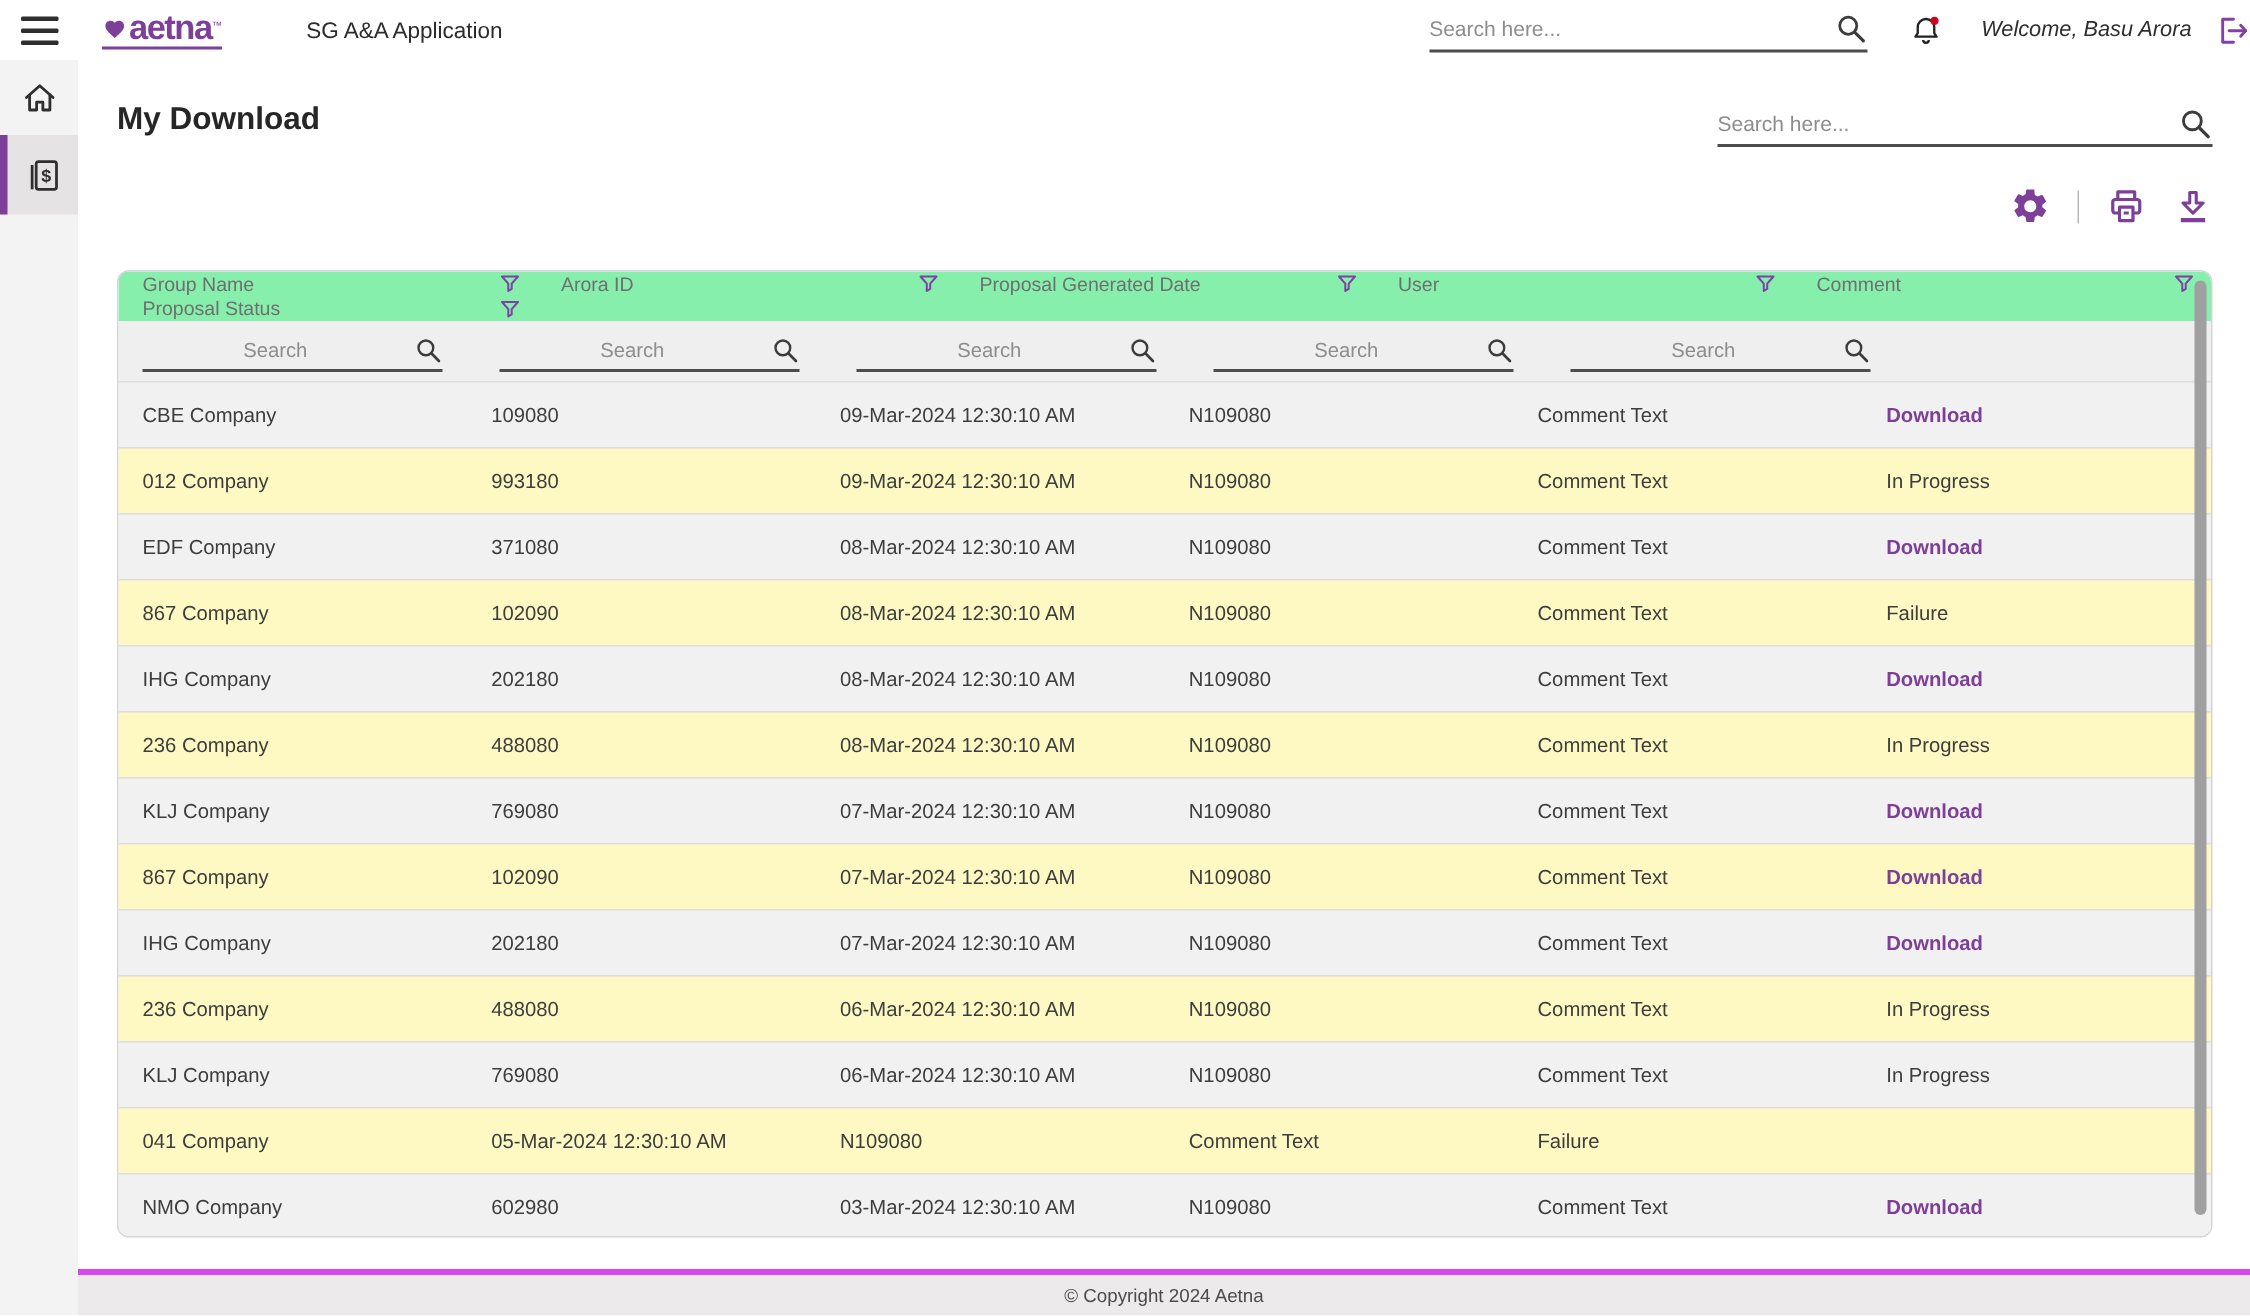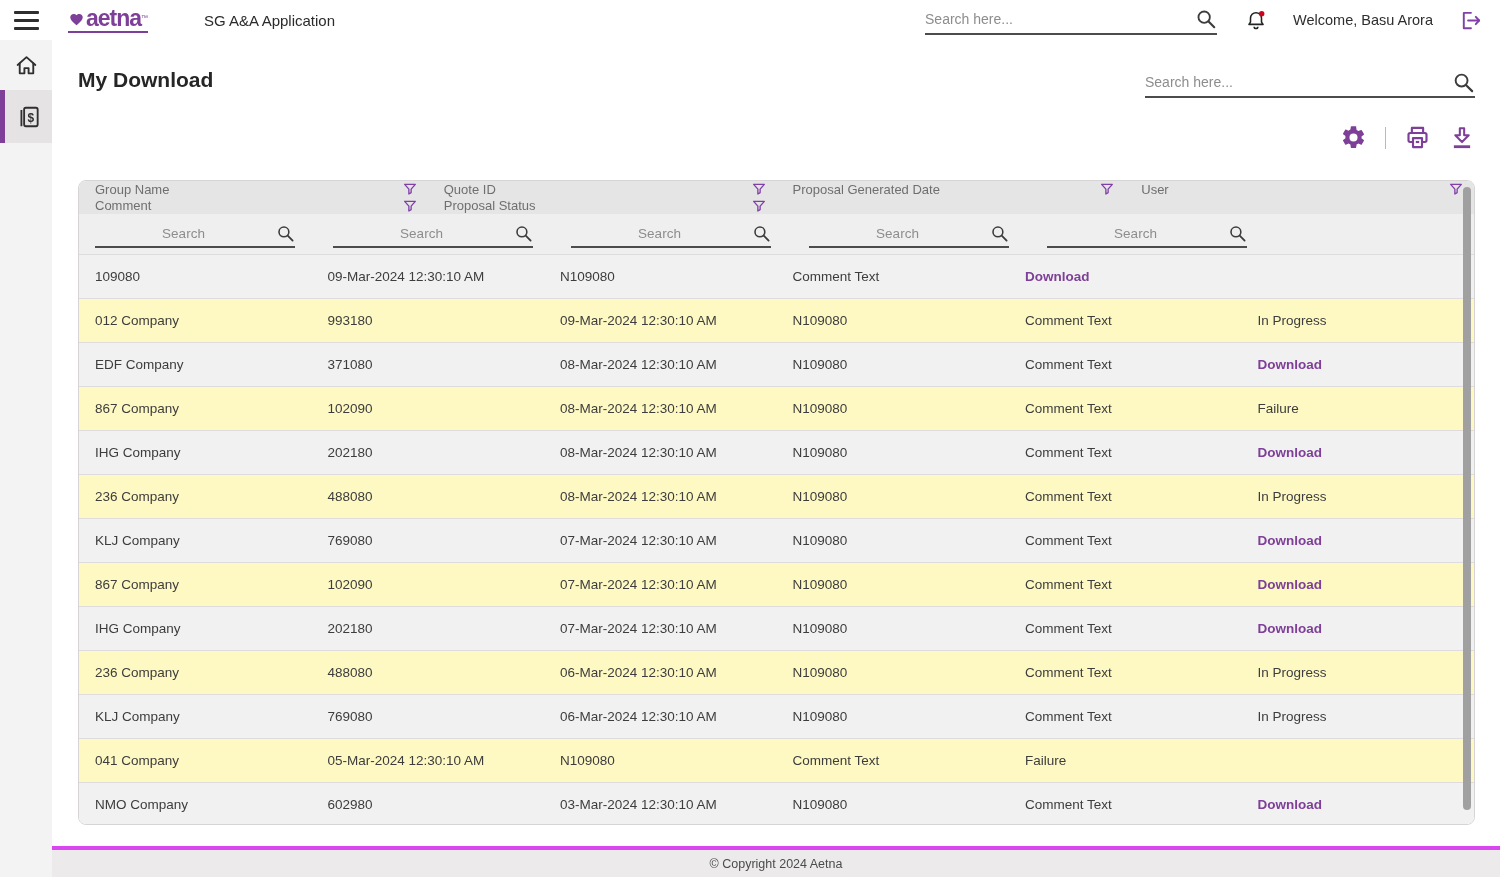--- a/index.html
+++ b/index.html
@@ -5,42 +5,42 @@
   * { margin:0; padding:0; box-sizing:border-box; }
   html,body { width:1500px; height:877px; }
   body {
     position:relative; overflow:hidden; background:#fff;
     font-family:"Liberation Sans", sans-serif; color:#333;
   }
 
   
   .topbar {
     position:absolute; top:0; left:0; right:0; height:40px;
-    display:flex; align-items:center; background:#fff; padding-right:18px; z-index:5;
+    display:flex; align-items:center; background:#fff; z-index:5;
   }
   .hamburger-zone { width:52px; flex:none; display:flex; justify-content:center; align-items:center; cursor:pointer; }
   .hamburger { display:flex; flex-direction:column; gap:5px; }
   .hamburger span { display:block; width:25px; height:3px; background:#2e2e2e; border-radius:1px; }
   .logo { display:flex; align-items:flex-end; margin-left:16px; border-bottom:2px solid #7D3F98; padding-bottom:1px; cursor:pointer; }
   .logo svg { margin-right:1px; margin-bottom:3px; }
   .logo-text { font-size:23px; font-weight:bold; color:#7D3F98; letter-spacing:-1px; line-height:1; }
   .logo-tm { font-size:7px; color:#7D3F98; margin-bottom:9px; }
   .app-title { margin-left:56px; font-size:15px; color:#2b2b2b; }
   .topbar-spacer { flex:1; }
 
   .search-box { display:flex; align-items:center; border-bottom:2px solid #4c4c4c; height:30px; }
   .search-box input {
     flex:1; border:0; outline:0; background:transparent;
     font-size:14px; color:#333; font-family:"Liberation Sans", sans-serif;
   }
   .search-box input::placeholder { color:#8d8d8d; }
   .hdr-search { width:292px; margin-right:28px; }
 
   .bell-wrap { position:relative; margin-right:26px; cursor:pointer; display:flex; }
-  .welcome { font-size:14.5px; color:#2e2e2e; margin-right:26px; white-space:nowrap; }
+  .welcome { font-size:14.5px; color:#2e2e2e; margin-right:16px; white-space:nowrap;font-style:italic; }
   .logout-btn { display:flex; cursor:pointer; }
 
   
   .sidebar { position:absolute; top:40px; left:0; bottom:0; width:52px; background:#f4f3f3; z-index:4; }
   .side-item { height:50px; display:flex; align-items:center; justify-content:center; cursor:pointer; }
   .side-item.selected { background:#e5e3e3; border-left:5px solid #7D3F98; height:53px; }
 
   
   .content { position:absolute; top:40px; left:52px; right:0; bottom:31px; background:#fff; }
   .page-title { position:absolute; left:26px; top:28px; font-size:21px; font-weight:bold; color:#262626; }
@@ -48,21 +48,21 @@
   .toolbar { position:absolute; right:25px; top:84px; display:flex; align-items:center; gap:18px; }
   .toolbar .tool { cursor:pointer; display:flex; }
   .toolbar-divider { width:1.5px; height:22px; background:#b9b9b9; }
 
   
   .table-card {
     position:absolute; left:26px; right:25px; top:140px; height:645px;
     border:1px solid #d6d4d4; border-radius:8px; background:#fff; overflow:hidden;
   }
   .thead-row {
-    display:grid; grid-template-columns:repeat(4,1fr); height:33px; background:#e5e5e5;
+    display:grid; grid-template-columns:repeat(5,1fr); height:33px; background:#86efac;
   }
   .col-header {
     display:flex; align-items:center; justify-content:space-between;
     padding:0 10px 0 16px; position:relative; font-size:13px; color:#6f6f6f;
   }
   .col-header:not(:last-child)::after {
     content:""; position:absolute; right:0; top:9px; bottom:9px; border-right:1px solid #c9c9c9;
   }
   .filter-wrap { display:flex; cursor:pointer; }
 
@@ -216,21 +216,21 @@
   <div class="col-header">
     <span class="col-label">Group Name</span>
     <span class="filter-wrap">
       <svg width="16" height="16" viewBox="0 0 24 24" fill="none" stroke="#8040A8" stroke-width="2" stroke-linejoin="round">
         <path d="M4 5h16l-6.3 7.2v5.2l-3.4 2.1v-7.3L4 5z"></path>
       </svg>
     </span>
   </div>
 
   <div class="col-header">
-    <span class="col-label">Quote ID</span>
+    <span class="col-label">Arora ID</span>
     <span class="filter-wrap">
       <svg width="16" height="16" viewBox="0 0 24 24" fill="none" stroke="#8040A8" stroke-width="2" stroke-linejoin="round">
         <path d="M4 5h16l-6.3 7.2v5.2l-3.4 2.1v-7.3L4 5z"></path>
       </svg>
     </span>
   </div>
 
   <div class="col-header">
     <span class="col-label">Proposal Generated Date</span>
     <span class="filter-wrap">
@@ -324,20 +324,21 @@
                 <circle cx="10" cy="10" r="6.2"></circle>
                 <line x1="14.8" y1="14.8" x2="21" y2="21" stroke-width="2.3" stroke-linecap="round"></line>
               </svg>
       </span>
     </div>
   </div>
 <div class="col-search"></div>
       </div>
     <div class="tbody">
   <div class="trow odd-gray">
+    <div class="tcell">CBE Company</div>
     <div class="tcell">109080</div>
     <div class="tcell">09-Mar-2024 12:30:10 AM</div>
     <div class="tcell">N109080</div>
     <div class="tcell">Comment Text</div>
     <div class="tcell">
             <span class="status-download">Download</span>
           </div>
   </div>
 
   <div class="trow">

